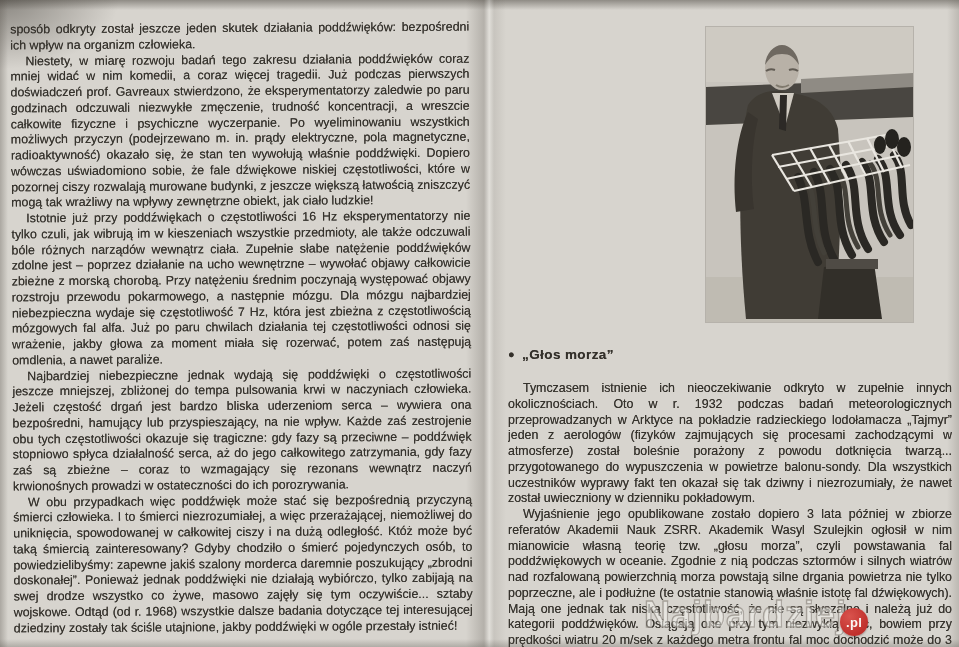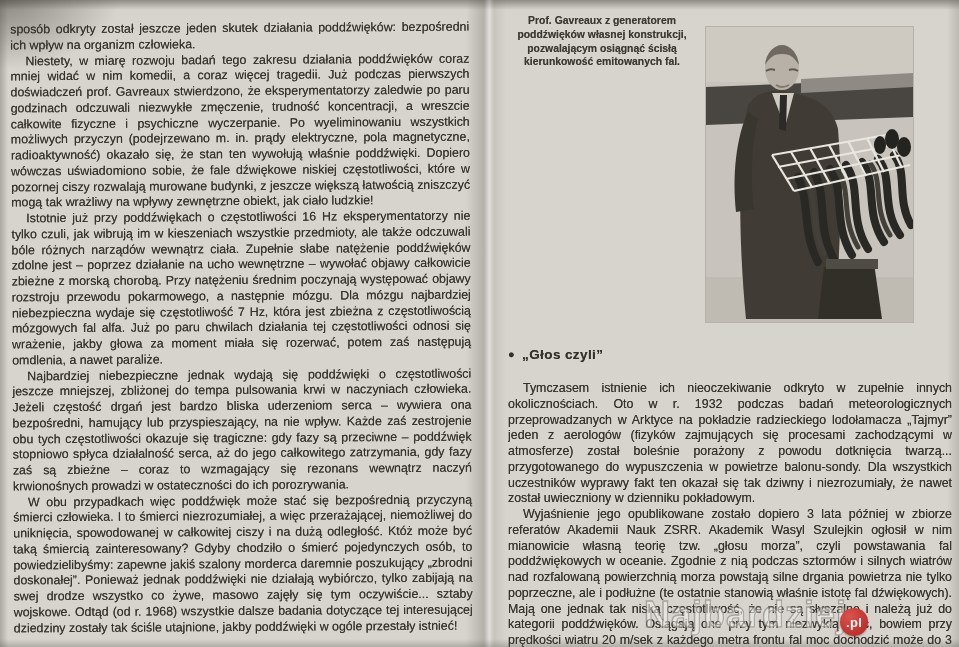--- a/index.html
+++ b/index.html
@@ -82,21 +82,20 @@
 <div class="page">
 
   <div class="bodytext left-col">
     <p>sposób odkryty został jeszcze jeden skutek działania poddźwięków: bezpośredni ich wpływ na organizm człowieka.</p>
     <p class="indent">Niestety, w miarę rozwoju badań tego zakresu działania poddźwięków coraz mniej widać w nim komedii, a coraz więcej tragedii. Już podczas pierwszych doświadczeń prof. Gavreaux stwierdzono, że eksperymentatorzy zaledwie po paru godzinach odczuwali niezwykłe zmęczenie, trudność koncentracji, a wreszcie całkowite fizyczne i psychiczne wyczerpanie. Po wyeliminowaniu wszystkich możliwych przyczyn (podejrzewano m. in. prądy elektryczne, pola magnetyczne, radioaktywność) okazało się, że stan ten wywołują właśnie poddźwięki. Dopiero wówczas uświadomiono sobie, że fale dźwiękowe niskiej częstotliwości, które w pozornej ciszy rozwalają murowane budynki, z jeszcze większą łatwością zniszczyć mogą tak wrażliwy na wpływy zewnętrzne obiekt, jak ciało ludzkie!</p>
     <p class="indent">Istotnie już przy poddźwiękach o częstotliwości 16 Hz eksperymentatorzy nie tylko czuli, jak wibrują im w kieszeniach wszystkie przedmioty, ale także odczuwali bóle różnych narządów wewnątrz ciała. Zupełnie słabe natężenie poddźwięków zdolne jest – poprzez działanie na ucho wewnętrzne – wywołać objawy całkowicie zbieżne z morską chorobą. Przy natężeniu średnim poczynają występować objawy rozstroju przewodu pokarmowego, a następnie mózgu. Dla mózgu najbardziej niebezpieczna wydaje się częstotliwość 7 Hz, która jest zbieżna z częstotliwością mózgowych fal alfa. Już po paru chwilach działania tej częstotliwości odnosi się wrażenie, jakby głowa za moment miała się rozerwać, potem zaś następują omdlenia, a nawet paraliże.</p>
     <p class="indent">Najbardziej niebezpieczne jednak wydają się poddźwięki o częstotliwości jeszcze mniejszej, zbliżonej do tempa pulsowania krwi w naczyniach człowieka. Jeżeli częstość drgań jest bardzo bliska uderzeniom serca – wywiera ona bezpośredni, hamujący lub przyspieszający, na nie wpływ. Każde zaś zestrojenie obu tych częstotliwości okazuje się tragiczne: gdy fazy są przeciwne – poddźwięk stopniowo spłyca działalność serca, aż do jego całkowitego zatrzymania, gdy fazy zaś są zbieżne – coraz to wzmagający się rezonans wewnątrz naczyń krwionośnych prowadzi w ostateczności do ich porozrywania.</p>
     <p class="indent">W obu przypadkach więc poddźwięk może stać się bezpośrednią przyczyną śmierci człowieka. I to śmierci niezrozumiałej, a więc przerażającej, niemożliwej do uniknięcia, spowodowanej w całkowitej ciszy i na dużą odległość. Któż może być taką śmiercią zainteresowany? Gdyby chodziło o śmierć pojedynczych osób, to powiedzielibyśmy: zapewne jakiś szalony morderca daremnie poszukujący „zbrodni doskonałej”. Ponieważ jednak poddźwięki nie działają wybiórczo, tylko zabijają na swej drodze wszystko co żywe, masowo zajęły się tym oczywiście... sztaby wojskowe. Odtąd (od r. 1968) wszystkie dalsze badania dotyczące tej interesującej dziedziny zostały tak ściśle utajnione, jakby poddźwięki w ogóle przestały istnieć!</p>
   </div>
 
-  <div class="caption">Prof. Gavreaux z generatorem poddźwięków własnej konstrukcji, pozwalającym osiągnąć ścisłą kierunkowość emitowanych fal.</div>
 
   <div class="photo">
     <svg viewBox="0 0 207 295" xmlns="http://www.w3.org/2000/svg">
 
       <rect x="0" y="0" width="207" height="295" fill="#c7c3bb"></rect>
       <rect x="0" y="0" width="207" height="55" fill="#cdc9c1"></rect>
 
       <polygon points="0,60 207,52 207,90 0,98" fill="#44413b"></polygon>
       <polygon points="95,52 207,46 207,60 95,66" fill="#8c8880"></polygon>
 
@@ -150,21 +149,21 @@
       </g>
 
       <polygon points="118,240 168,236 176,292 112,292" fill="#2c2923"></polygon>
       <rect x="120" y="232" width="52" height="10" fill="#4a463f"></rect>
 
       <rect x="0" y="0" width="207" height="295" fill="#ffffff" opacity="0.03"></rect>
     </svg>
   </div>
 
   <div class="heading">
-    <span class="bullet">●</span><span>„Głos czyli”</span>
+    <span class="bullet">●</span><span>„Głos morza”</span>
   </div>
 
   <div class="bodytext right-col">
     <p class="indent">Tymczasem istnienie ich nieoczekiwanie odkryto w zupełnie innych okolicznościach. Oto w r. 1932 podczas badań meteorologicznych przeprowadzanych w Arktyce na pokładzie radzieckiego lodołamacza „Tajmyr” jeden z aerologów (fizyków zajmujących się procesami zachodzącymi w atmosferze) został boleśnie porażony z powodu dotknięcia twarzą... przygotowanego do wypuszczenia w powietrze balonu-sondy. Dla wszystkich uczestników wyprawy fakt ten okazał się tak dziwny i niezrozumiały, że nawet został uwieczniony w dzienniku pokładowym.</p>
     <p class="indent">Wyjaśnienie jego opublikowane zostało dopiero 3 lata później w zbiorze referatów Akademii Nauk ZSRR. Akademik Wasyl Szulejkin ogłosił w nim mianowicie własną teorię tzw. „głosu morza”, czyli powstawania fal poddźwiękowych w oceanie. Zgodnie z nią podczas sztormów i silnych wiatrów nad rozfalowaną powierzchnią morza powstają silne drgania powietrza nie tylko poprzeczne, ale i podłużne (te ostatnie stanowią właśnie istotę fal dźwiękowych). Mają one jednak tak niską częstotliwość, że nie są słyszalne i należą już do kategorii poddźwięków. Osiągają one przy tym niezwykłą moc, bowiem przy prędkości wiatru 20 m/sek z każdego metra frontu fal moc dochodzić może do 3 kW. Lekki nawet sztorm potrafi wytwarzać poddźwięki o mocy dziesiątków kilowatów, które rozchodzą się pod i nad powierzchnią morza na setki i tysiące</p>
   </div>
 
   <div class="watermark">
     <span class="wm-text">Najbardziej</span>
     <span class="wm-circle">

